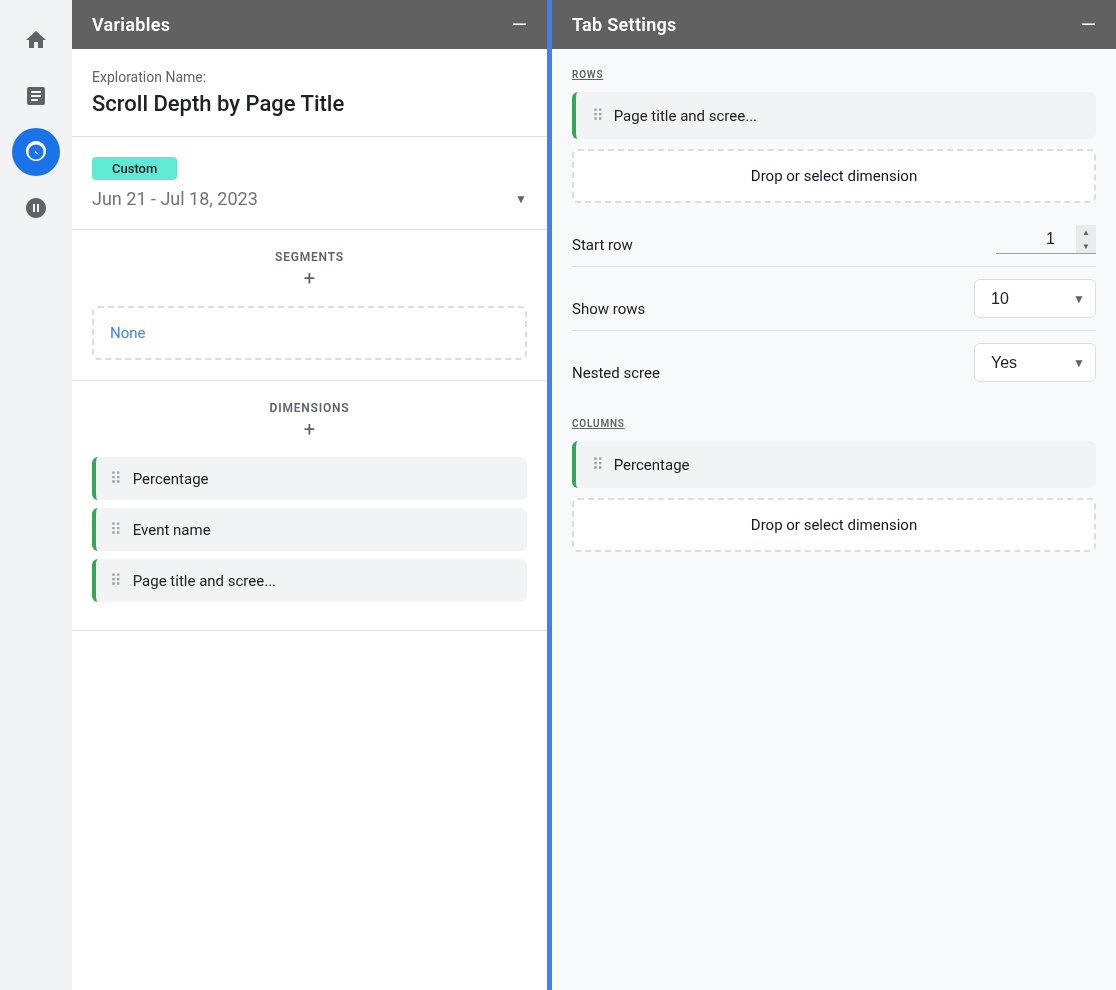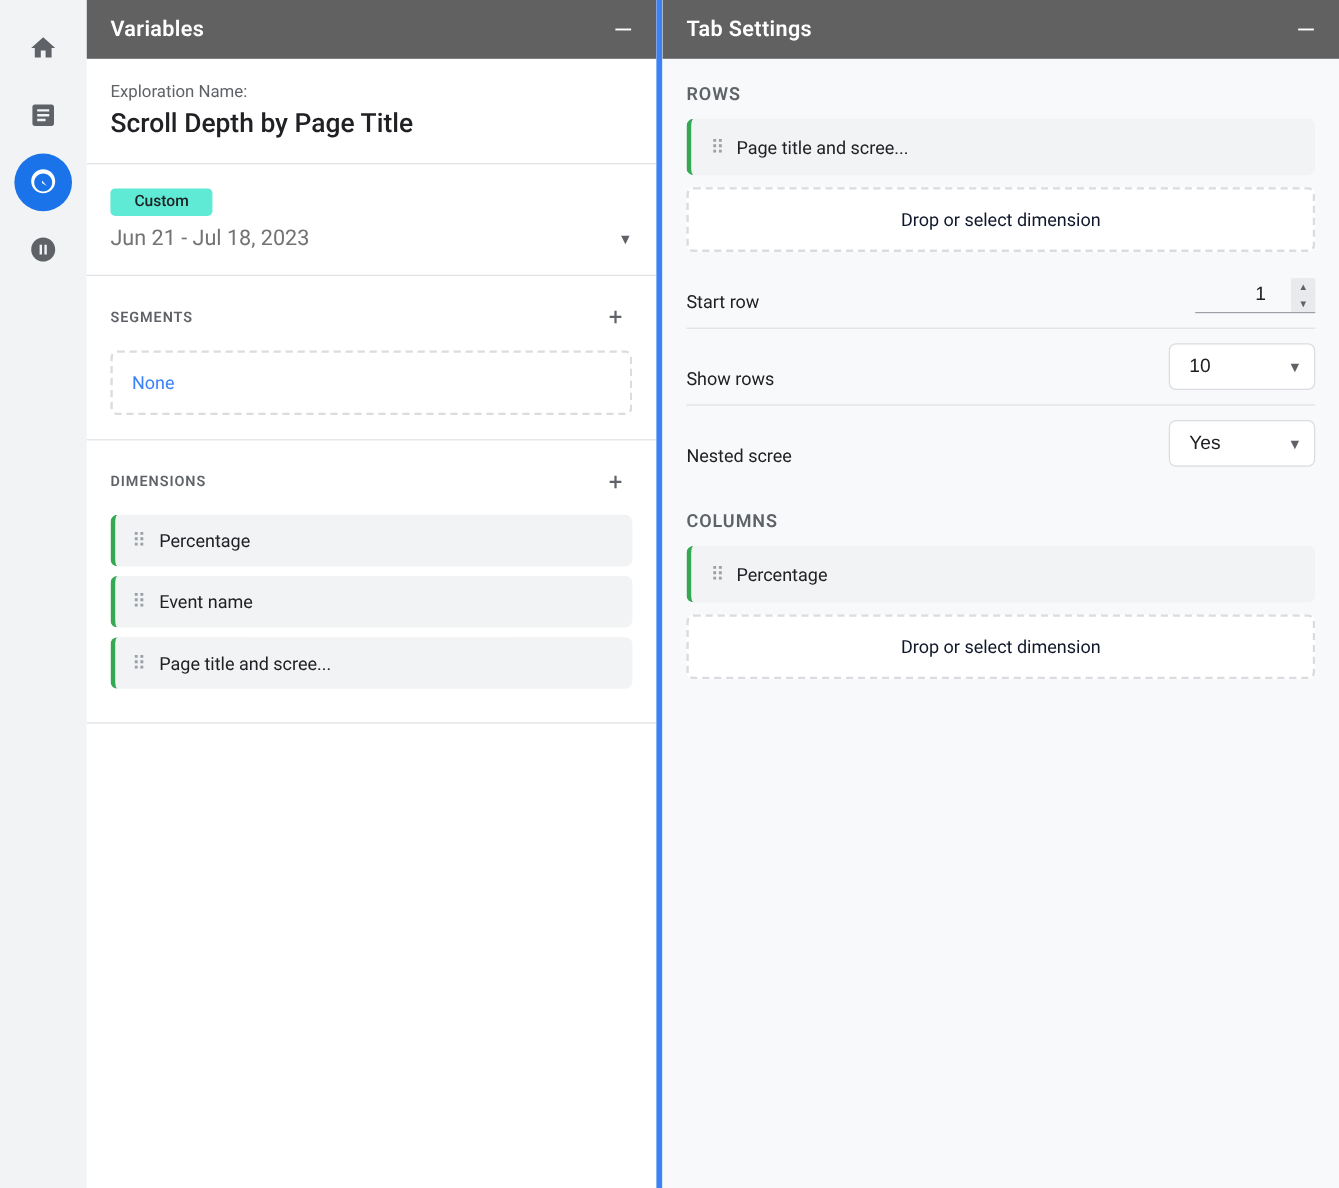--- a/index.html
+++ b/index.html
@@ -126,20 +126,21 @@
     .dropdown-arrow {
       color: #5f6368;
       font-size: 12px;
     }
 
     .section-header {
       display: flex;
       align-items: center;
       justify-content: space-between;
       margin-bottom: 14px;
+      flex-direction: column;
     }
     .section-title {
       font-size: 12px;
       font-weight: 600;
       color: #5f6368;
       letter-spacing: 0.8px;
       text-transform: uppercase;
     }
     .add-btn {
       width: 28px;
@@ -194,26 +195,27 @@
 
     .tab-settings-content {
       padding: 20px;
     }
 
     .rows-section, .columns-section {
       margin-bottom: 24px;
     }
 
     .rows-label, .columns-label {
-      font-size: 15px;
+      font-size: 10px;
       font-weight: 600;
       color: #5f6368;
       letter-spacing: 0.8px;
       text-transform: uppercase;
       margin-bottom: 12px;
+      text-decoration: underline;
     }
 
     .row-dimension-item {
       background: #f1f3f4;
       border-radius: 6px;
       padding: 14px 16px;
       display: flex;
       align-items: center;
       gap: 10px;
       margin-bottom: 10px;

